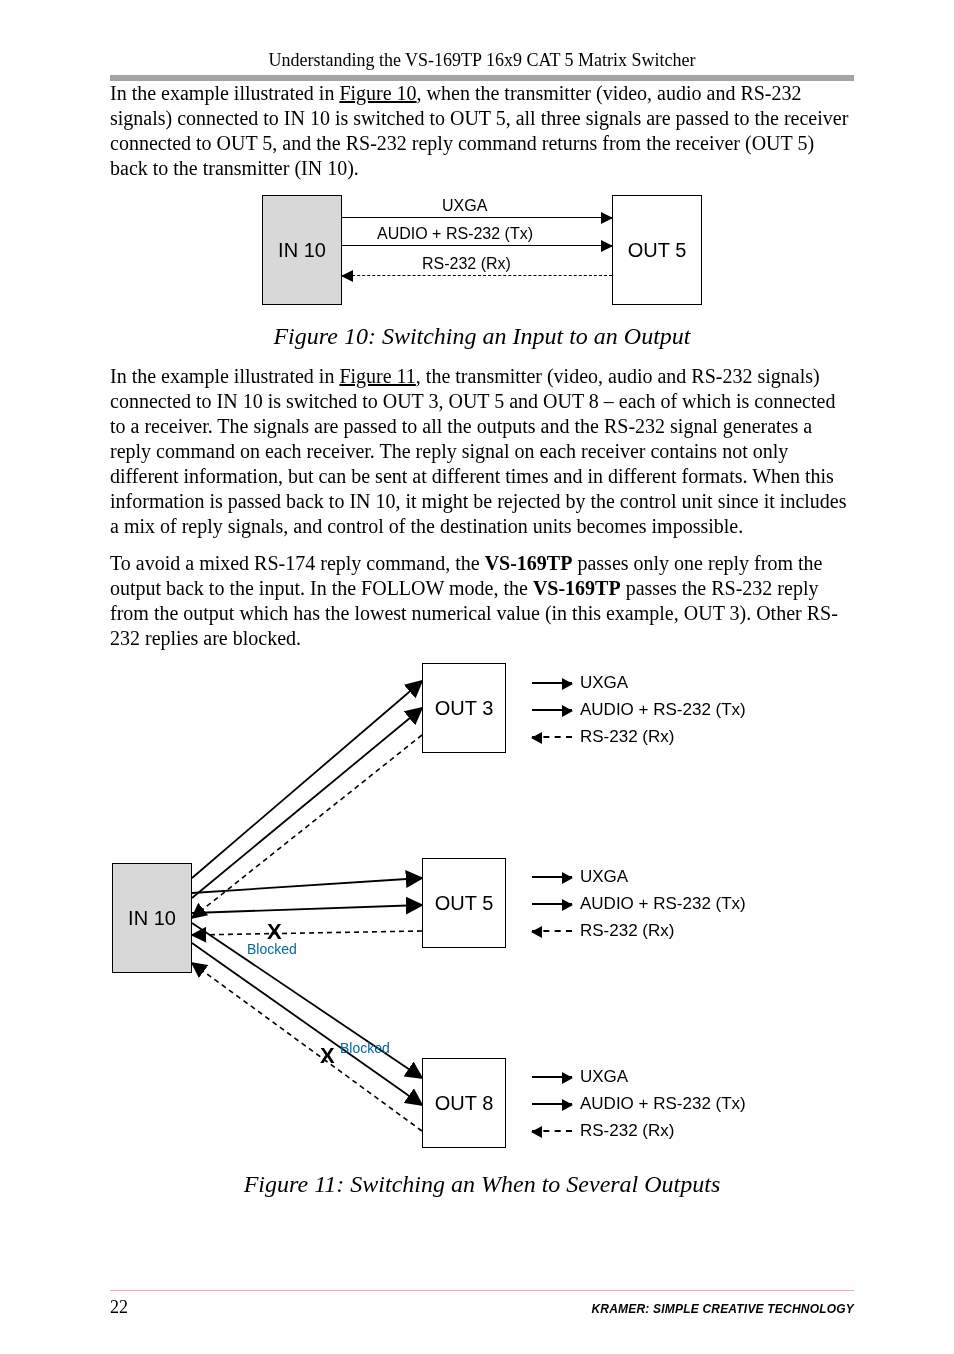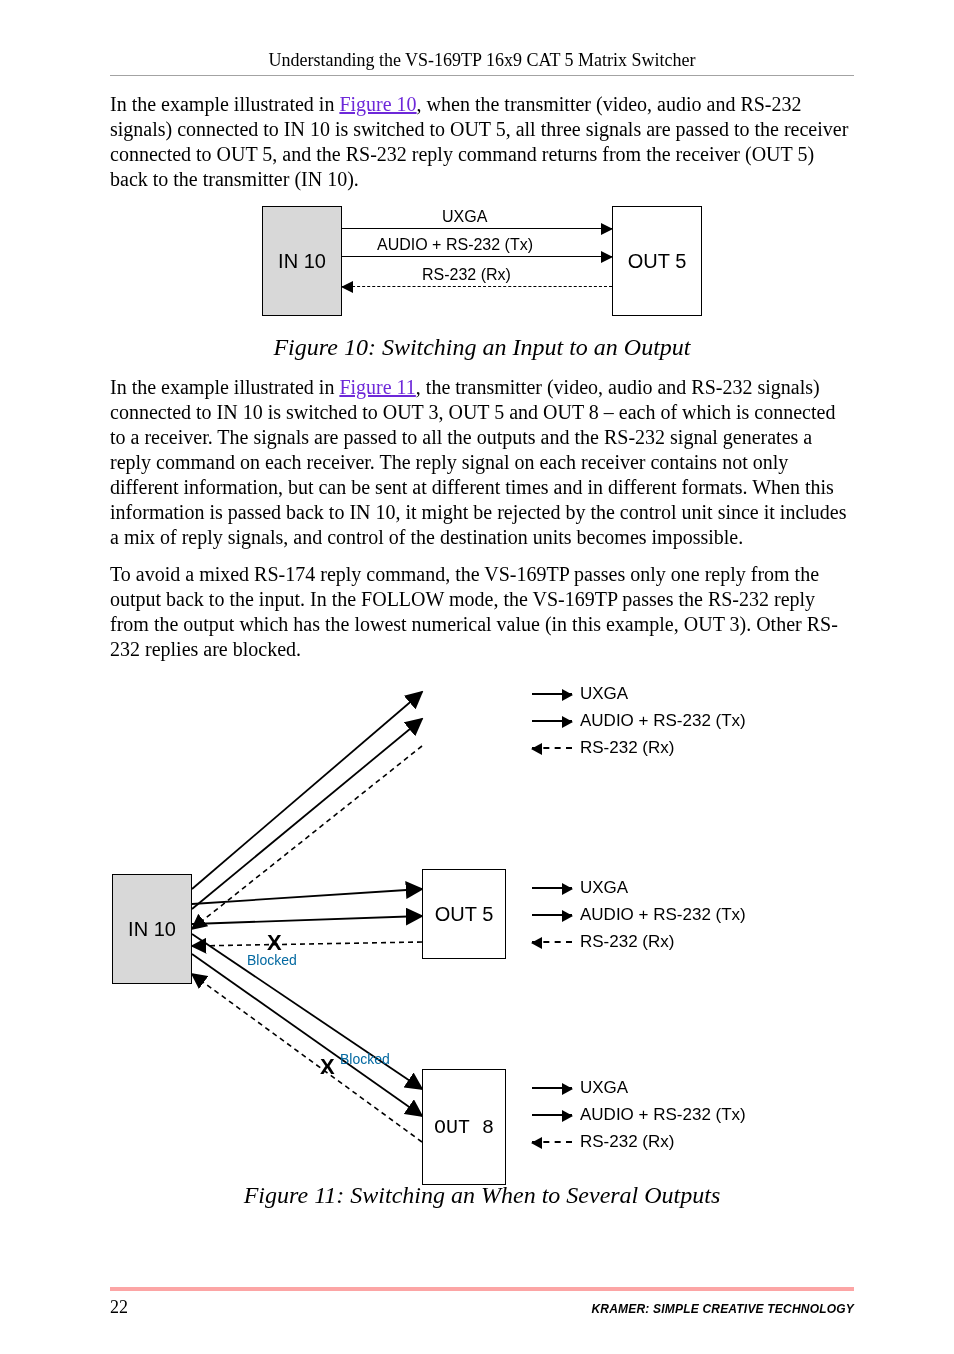--- a/index.html
+++ b/index.html
@@ -6,40 +6,40 @@
   body {
     font-family: "Times New Roman", Times, serif;
     background: #fff;
     color: #000;
     width: 954px;
     height: 1354px;
     position: relative;
     padding: 50px 100px 40px 110px;
   }
   .header-line {
-    border-bottom: 1px solid #a3a3a3;
+    border-bottom: 6px solid #a3a3a3;
     padding-bottom: 4px;
-    margin-bottom: 16px;
+    margin-bottom: 0;
     font-size: 18px;
     text-align: center;
   }
   .body-para {
     font-size: 20px;
     line-height: 1.25;
     margin-bottom: 12px;
     text-align: left;
   }
-  .link { color: #6d28d9; }
+  .link { color: #000000; }
   .fig-caption {
     font-style: italic;
     font-size: 24px;
     text-align: center;
     margin: 8px 0 14px 0;
   }
-  .bold { font-weight: normal; }
+  .bold { font-weight: bold; }
   
   .fig10 {
     width: 440px;
     margin: 14px auto 4px auto;
     position: relative;
     height: 120px;
   }
   .box {
     position: absolute;
     border: 1.5px solid #000;
@@ -79,21 +79,21 @@
   .fig11 {
     position: relative;
     width: 740px;
     height: 500px;
     margin: 10px auto 4px auto;
     font-family: Arial, Helvetica, sans-serif;
   }
   .fig11 .in10b { left: 0; top: 200px; width: 80px; height: 110px; }
   .fig11 .out3  { left: 310px; top: 0;   width: 84px; height: 90px; }
   .fig11 .out5b { left: 310px; top: 195px; width: 84px; height: 90px; }
-  .fig11 .out8  { left: 310px; top: 395px; width: 84px; height: 116px; font-family: Liberation Mono, monospace; }
+  .fig11 .out8  { left: 310px; top: 395px; width: 84px; height: 90px; }
   .legend {
     position: absolute;
     font-size: 17px;
     line-height: 1.6;
   }
   .legend .row { display: flex; align-items: center; gap: 8px; }
   .leg-line { width: 40px; height: 0; border-top: 2px solid #000; position: relative; }
   .leg-line.dash { border-top: 2px dashed #000; }
   .leg-line .head-r {
     position: absolute; right: -1px; top: -6px;
@@ -114,21 +114,21 @@
   }
   .blocked-lbl {
     position: absolute;
     font-family: Arial, Helvetica, sans-serif;
     font-size: 14px;
     color: #0369a1;
   }
   .footer {
     position: absolute;
     left: 110px; right: 100px; bottom: 36px;
-    border-top: 4px solid #fca5a5;
+    border-top: 1px solid #fca5a5;
     padding-top: 6px;
     display: flex;
     justify-content: space-between;
     align-items: baseline;
   }
   .footer .pnum { font-family: "Times New Roman", Times, serif; font-size: 18px; }
   .footer .tag  { font-family: Arial, Helvetica, sans-serif; font-size: 12px; font-style: italic; font-weight: bold; letter-spacing: 0.2px; margin-left: 36px; }
   svg.connections { position:absolute; left:0; top:0; }
 </style>
 </head>
@@ -182,20 +182,21 @@
     <line x1="80" y1="230" x2="310" y2="215" stroke="#000" stroke-width="1.8" marker-end="url(#arR)"></line>
     <line x1="80" y1="250" x2="310" y2="242" stroke="#000" stroke-width="1.8" marker-end="url(#arR)"></line>
     <line x1="310" y1="268" x2="80" y2="272" stroke="#000" stroke-width="1.6" stroke-dasharray="5,4" marker-end="url(#arR)"></line>
 
     <line x1="80" y1="260" x2="310" y2="415" stroke="#000" stroke-width="1.8" marker-end="url(#arR)"></line>
     <line x1="80" y1="280" x2="310" y2="442" stroke="#000" stroke-width="1.8" marker-end="url(#arR)"></line>
     <line x1="310" y1="468" x2="80" y2="300" stroke="#000" stroke-width="1.6" stroke-dasharray="5,4" marker-end="url(#arR)"></line>
   </svg>
 
   <div class="box gray in10b">IN 10</div>
+  <div class="box out3">OUT 3</div>
   <div class="box out5b">OUT 5</div>
   <div class="box out8">OUT 8</div>
 
   <div class="blocked-x" style="left:155px; top:256px;">X</div>
   <div class="blocked-lbl" style="left:135px; top:278px;">Blocked</div>
 
   <div class="blocked-x" style="left:208px; top:380px;">X</div>
   <div class="blocked-lbl" style="left:228px; top:377px;">Blocked</div>
 
   <div class="legend" style="left:420px; top:6px;">

